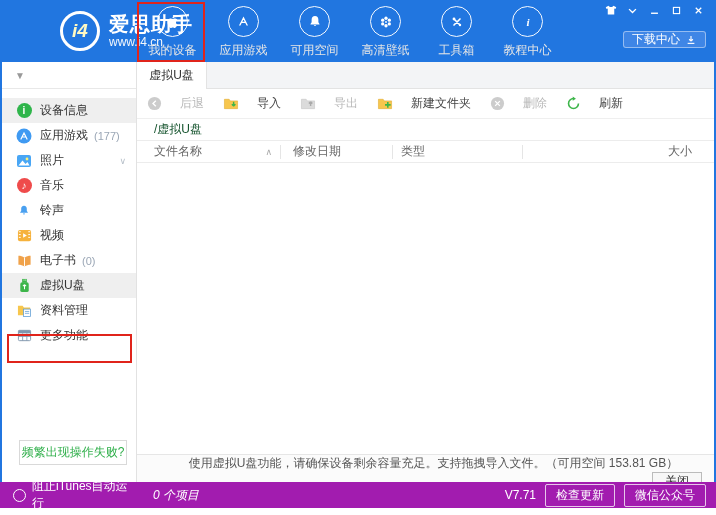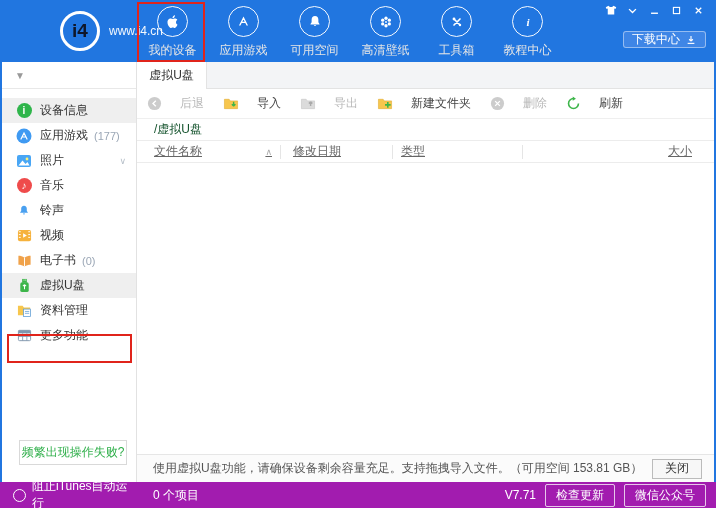--- a/index.html
+++ b/index.html
@@ -4,22 +4,22 @@
 <style>
   * { margin:0; padding:0; box-sizing:border-box; }
   html,body { width:716px; height:515px; background:#fff; overflow:hidden;
     font-family:"Liberation Sans","DejaVu Sans",sans-serif; }
   .window { position:absolute; left:0; top:0; width:716px; height:508px; background:#fff; }
 
   
   .navbar { position:absolute; left:0; top:0; width:716px; height:62px; background:#2176e0; }
   .logo { position:absolute; left:60px; top:11px; display:flex; align-items:center; gap:9px; }
   .logo-circle { width:40px; height:40px; border:3px solid #fff; border-radius:50%;
-    display:flex; align-items:center; justify-content:center; color:#0f172a;
-    font-weight:bold; font-size:19px; }
+    display:flex; align-items:center; justify-content:center; color:#fef9c3;
+    font-weight:bold; font-style:italic; font-size:19px; }
   .logo-title { color:#fff; font-size:20px; font-weight:bold; letter-spacing:1px; line-height:22px; }
   .logo-sub { color:#fff; font-size:12px; line-height:14px; opacity:.95; }
 
   .nav-items { position:absolute; left:137px; top:6px; display:flex; }
   .nav-item { width:71px; display:flex; flex-direction:column; align-items:center; cursor:pointer; }
   .nav-ico { width:31px; height:31px; border:1.5px solid rgba(255,255,255,.95); border-radius:50%;
     display:flex; align-items:center; justify-content:center; }
   .nav-label { margin-top:5px; color:#e5e5e5; font-size:12px; white-space:nowrap; }
 
   .win-controls { position:absolute; right:10px; top:4px; display:flex; gap:7px; align-items:center; }
@@ -55,39 +55,39 @@
   .tab { width:70px; height:27px; background:#fff; border-right:1px solid #e3e3e3;
     display:flex; align-items:center; justify-content:center; font-size:12px; color:#333;
     margin-bottom:-1px; cursor:pointer; }
   .toolbar { height:30px; display:flex; align-items:center; padding-left:10px; gap:19px;
     border-bottom:1px solid #efefef; background:#fff; }
   .tb-btn { display:flex; align-items:center; gap:18px; font-size:12px; color:#444; cursor:pointer; white-space:nowrap; }
   .tb-btn.disabled { color:#b8b8b8; cursor:default; }
   .pathrow { height:22px; display:flex; align-items:center; padding-left:17px; font-size:12px;
     color:#14532d; border-bottom:1px solid #ececec; }
   .thead { height:22px; display:flex; align-items:center; font-size:12px; color:#666;
-    border-bottom:1px solid #ececec;text-decoration:underline; }
+    border-bottom:1px solid #ececec; }
   .th { display:flex; align-items:center; height:14px; }
   .th-name { width:143px; padding-left:17px; justify-content:space-between; padding-right:8px; }
   .th-date { width:112px; padding-left:12px; border-left:1px solid #e5e5e5; }
   .th-type { width:130px; padding-left:8px; border-left:1px solid #e5e5e5; }
   .th-size { flex:1; justify-content:flex-end; padding-right:22px; border-left:1px solid #e5e5e5; }
   .sort-caret { color:#a8a8a8; font-size:9px; }
   .filelist { flex:1; background:#fff; }
   .notice { height:28px; border-top:1px solid #e6e6e6; background:#fbfbfb; display:flex;
-    align-items:center; padding-left:16px; font-size:12px; color:#555; }
+    align-items:center; padding-left:16px; font-size:12px; color:#555;flex-direction:column; }
   .close-btn { margin-left:auto; margin-right:12px; width:50px; height:20px; background:#f7f7f7;
     border:1px solid #bbb; font-size:12px; color:#333; cursor:pointer; }
 
   
   .statusbar { position:absolute; left:0; top:482px; width:716px; height:26px; background:#a21caf;
     display:flex; align-items:center; color:#fff; font-size:12px; }
   .sb-left { width:137px; display:flex; align-items:center; gap:6px; padding-left:13px; }
   .toggle-circle { width:13px; height:13px; border:1.5px solid #fff; border-radius:50%; flex:0 0 13px; cursor:pointer; }
-  .sb-count { margin-left:16px; }
+  .sb-count { margin-left:16px;font-style:italic; }
   .sb-right { margin-left:auto; display:flex; align-items:center; gap:9px; padding-right:10px; }
   .sb-btn { border:1px solid rgba(255,255,255,.75); border-radius:2px; background:transparent;
     color:#fff; font-size:12px; padding:2px 10px; cursor:pointer; }
 
   
   .anno { position:absolute; border:2px solid #e0241b; pointer-events:none; z-index:50; }
   .anno-nav { left:137px; top:2px; width:68px; height:60px; }
   .anno-side { left:7px; top:334px; width:125px; height:29px; }
   
 </style>
@@ -95,20 +95,21 @@
 <body>
 
 <div class="window">
 
   <header class="navbar">
     <div class="logo">
       <div class="logo-circle">
         <span>i4</span>
       </div>
       <div>
+        <div class="logo-title">爱思助手</div>
         <div class="logo-sub">www.i4.cn</div>
       </div>
     </div>
 
     <nav class="nav-items">
       <div class="nav-item">
         <div class="nav-ico">
           <svg width="19" height="19" viewBox="0 0 24 24">
               <path fill="#fff" d="M16.4 12.8c0-2 1.6-3 1.7-3.1-1-1.4-2.4-1.6-2.9-1.6-1.2-.1-2.4.7-3 .7-.6 0-1.6-.7-2.6-.7-1.3 0-2.6.8-3.3 2-1.4 2.4-.4 6 1 8 .7 1 1.5 2.1 2.5 2 .9 0 1.3-.6 2.5-.6s1.5.6 2.6.6c1 0 1.7-1 2.4-2 .7-1.1 1-2.2 1-2.3-.1 0-1.9-.7-1.9-3zM14.3 6.7c.5-.7.9-1.6.8-2.6-.8 0-1.8.6-2.3 1.3-.5.6-1 1.6-.8 2.5.9.1 1.8-.5 2.3-1.2z"></path>
             </svg>

